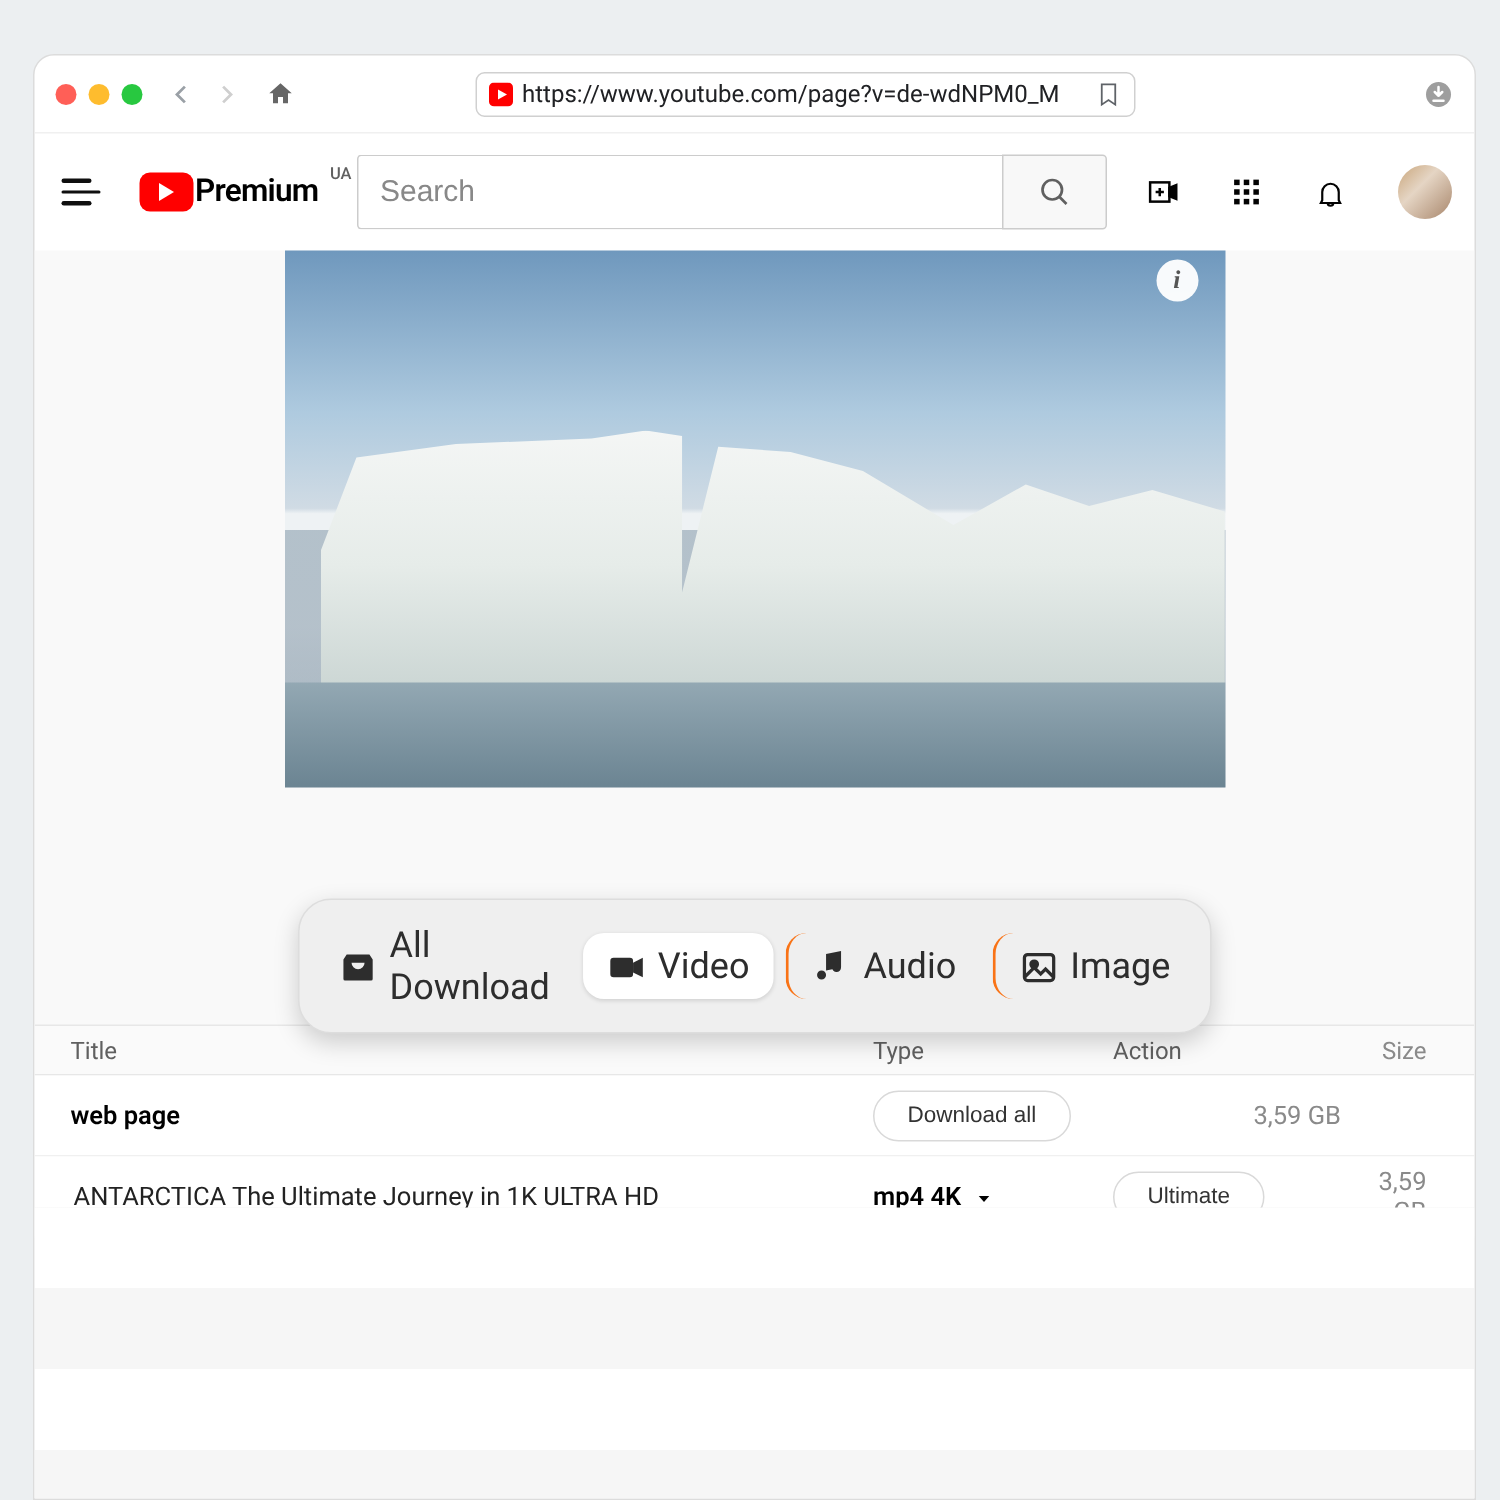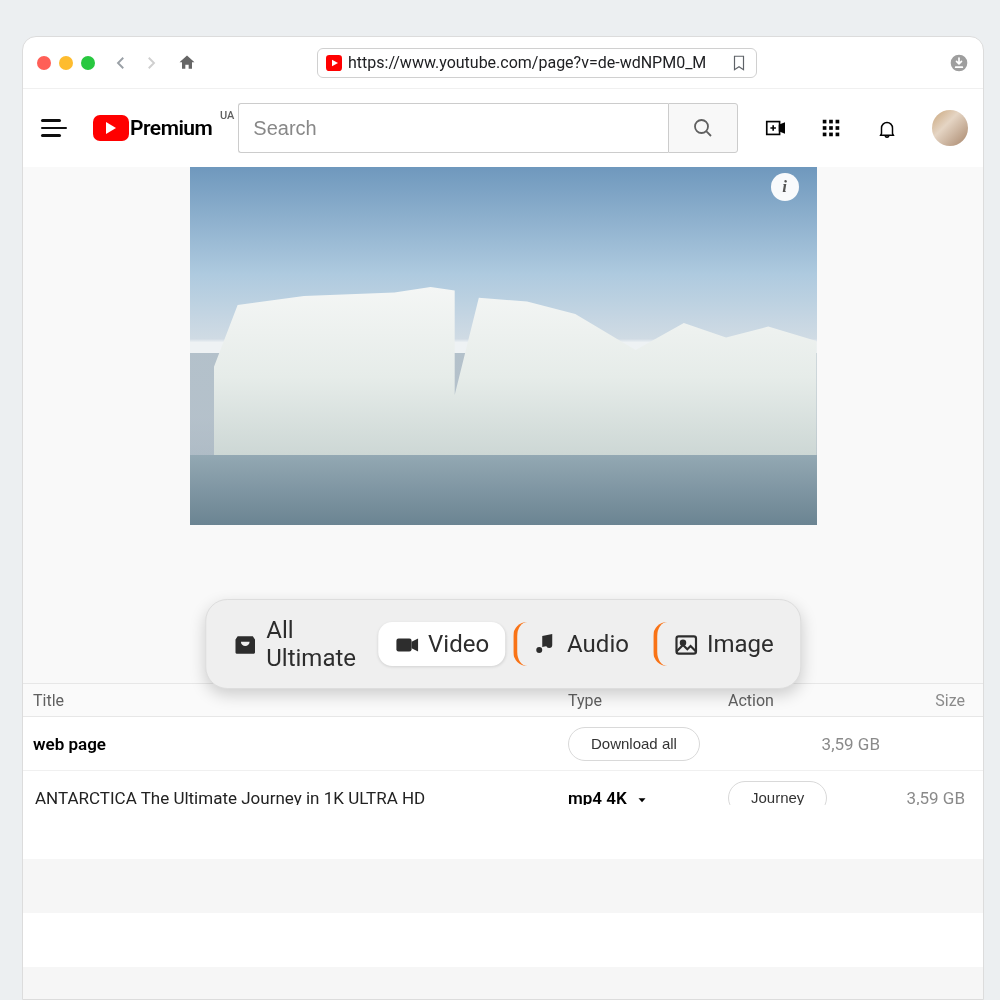--- a/index.html
+++ b/index.html
@@ -104,25 +104,25 @@
     box-shadow: 0 6px 16px rgba(0,0,0,0.18);
     padding:8px 10px; display:flex; gap:6px; align-items:center;
     z-index:50;
   }
   .ftab{
     display:flex;align-items:center;gap:10px;padding:8px 16px;border-radius:14px;
     font-size:24px;color:#2d2d2d;cursor:pointer;
   }
   .ftab .i{width:24px;height:24px;}
   .ftab.active{background:#fff;box-shadow:0 1px 3px rgba(0,0,0,0.12);}
-  .ftab.sep{border-left:4px solid #f97316; margin-left:2px; }
+  .ftab.sep{border-left:2px solid #f97316; margin-left:2px; }
   .table-wrap{position:absolute; top:594px; left:0; right:0;}
   .thead,.trow{
     display:grid; grid-template-columns: 535px 160px 160px 1fr;
-    align-items:center; padding:0 10px; font-size:17px;
+    align-items:center; padding:0 24px; font-size:17px;
   }
   .thead{height:34px;border-top:1px solid #e7e7e7;border-bottom:1px solid #e7e7e7;color:#606060;font-size:16px;background:#fafafa;}
   .trow{height:54px;border-bottom:1px solid #f0f0f0;background:#fff;}
   .trow:nth-child(odd){}
   .trow.bold .t{font-weight:700;color:#0f0f0f;}
   .t{padding-left:2px;color:#222;}
   .ty{display:flex;align-items:center;gap:8px;font-weight:600;}
   .ty .chev{width:14px;height:14px;}
   .abtn{
     height:34px; padding:0 22px; border:1px solid #d9d9d9; border-radius:18px;
@@ -262,34 +262,34 @@
         <div class="sz">3,59 GB</div>
       </div>
       <div class="trow">
         <div class="t">ANTARCTICA The Ultimate Journey in 1K ULTRA HD</div>
         <div class="ty">
           <span>mp4 4K</span>
           <span class="chev"><svg viewBox="0 0 24 24" width="14" height="14" fill="currentColor">
                 <polygon points="6,9 18,9 12,16"></polygon>
               </svg></span>
         </div>
-        <div><button class="abtn">Journey</button></div>
+        <div><button class="abtn">Ultimate</button></div>
         <div class="sz">3,59 GB</div>
       </div>
     </div>
     <div class="striped"></div>
 
     <div class="floating-tabs">
       <div class="ftab">
         <span class="i">
           <svg viewBox="0 0 24 24" width="26" height="26" fill="currentColor">
               <path d="M3 7l2-3h14l2 3v12a1 1 0 01-1 1H4a1 1 0 01-1-1zM3 9h5a4 4 0 008 0h5"></path>
             </svg>
         </span>
-        <span>All Ultimate</span>
+        <span>All Download</span>
       </div>
       <div class="ftab active">
         <span class="i">
           <svg viewBox="0 0 24 24" width="26" height="26" fill="currentColor">
               <rect x="2" y="6" width="14" height="12" rx="2"></rect>
               <polygon points="16,9 22,6 22,18 16,15"></polygon>
             </svg>
         </span>
         <span>Video</span>
       </div>

